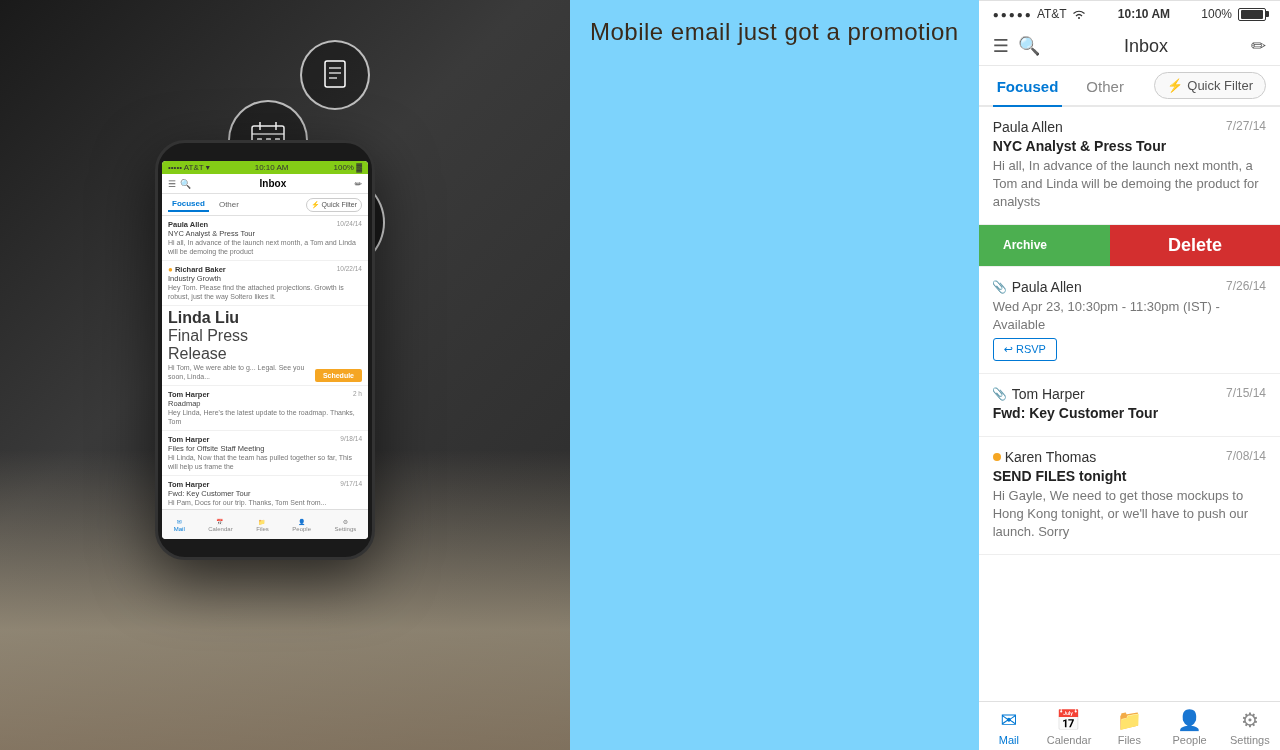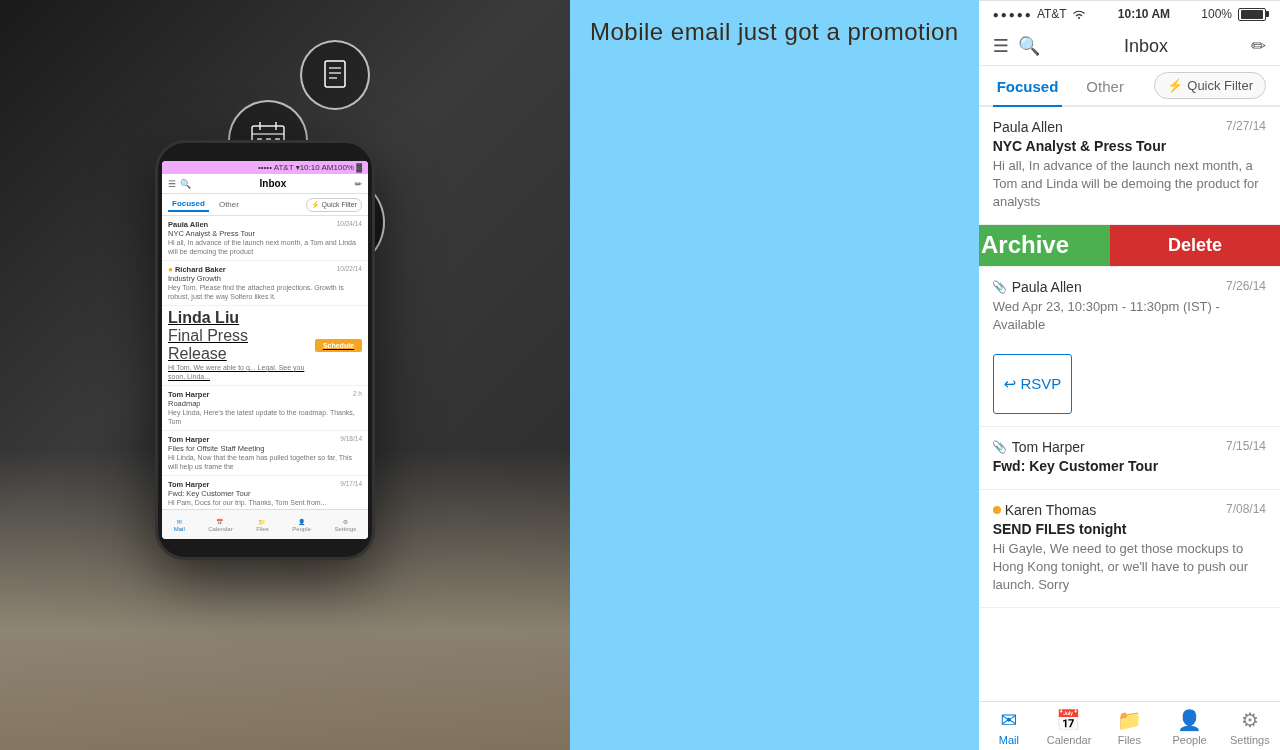--- a/index.html
+++ b/index.html
@@ -85,25 +85,25 @@
       left: 4px;
       right: 4px;
       bottom: 18px;
       background: white;
       overflow: hidden;
       border-radius: 4px;
     }
     
     .phone-status {
       display: flex;
-      justify-content: flex-end;
+      justify-content: space-between;
       align-items: center;
       padding: 2px 6px;
       font-size: 8px;
-      background: #f0abfc;
+      background: #84cc16;
       color: #333;
     }
     
     .phone-header {
       display: flex;
       align-items: center;
       padding: 4px 6px;
       border-bottom: 1px solid #e0e0e0;
       background: white;
     }
@@ -146,25 +146,24 @@
       border-bottom: 1px solid #f0f0f0;
       font-size: 7.5px;
     }
     .phone-email-sender { font-weight: 600; color: #333; }
     .phone-email-subject { font-weight: 500; color: #444; }
     .phone-email-preview { color: #777; font-size: 7px; line-height: 1.3; }
     .phone-email-date { font-size: 6.5px; color: #999; float: right; }
     
     .phone-schedule-row {
       display: flex;
-      align-items: center;
+      align-items: flex-end;
       gap: 4px;
       padding: 3px 6px;
       border-bottom: 1px solid #f0f0f0;
-      text-decoration: underline;
     }
     .phone-schedule-left { flex: 1; }
     .phone-schedule-btn {
       background: #f5a623;
       color: white;
       padding: 3px 8px;
       font-size: 7px;
       border-radius: 2px;
       font-weight: 600;
     }
@@ -324,45 +323,45 @@
     .email-preview { font-size: 13px; color: #777; line-height: 1.4; }
     
     .swipe-container { position: relative; overflow: hidden; }
     .action-archive {
       background: #4caf50;
       color: white;
       display: flex;
       align-items: center;
       justify-content: center;
       padding: 0 30px;
-      font-size: 24px;
+      font-size: 12px;
       font-weight: 600;
     }
     .action-delete {
       background: #d32f2f;
       color: white;
       display: flex;
       align-items: center;
       justify-content: center;
       padding: 0 30px;
       font-size: 18px;
       font-weight: 600;
     }
     
     .rsvp-btn {
       display: inline-flex;
       align-items: center;
       gap: 4px;
       border: 1px solid #0078d4;
       color: #0078d4;
-      padding: 20px 10px;
+      padding: 4px 10px;
       border-radius: 3px;
-      font-size: 15px;
+      font-size: 11px;
       cursor: pointer;
-      margin-top: 20px;
+      margin-top: 4px;
     }
     
     .dot-orange {
       width: 8px; height: 8px;
       border-radius: 50%;
       background: #f5a623;
       display: inline-block;
       margin-right: 4px;
       flex-shrink: 0;
     }

